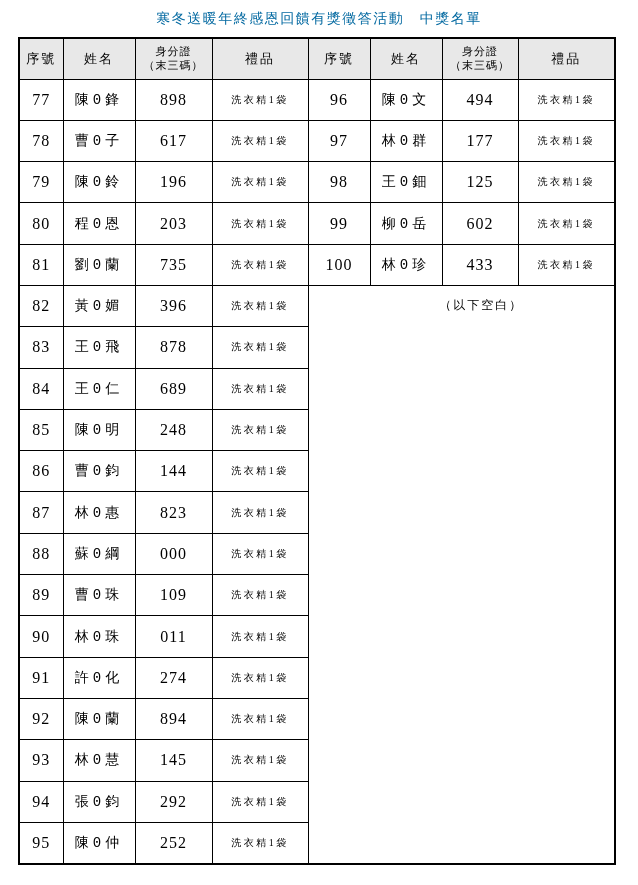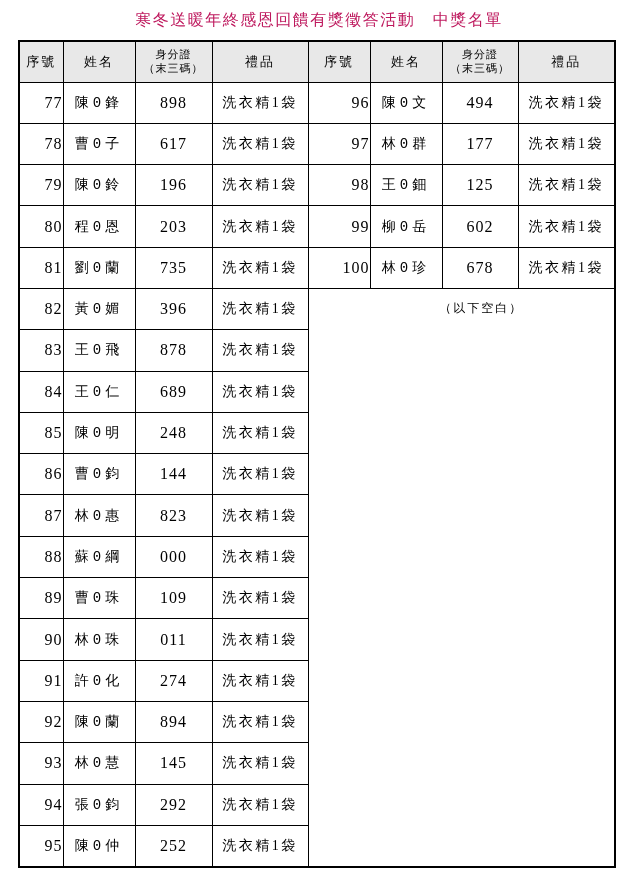--- a/index.html
+++ b/index.html
@@ -7,23 +7,23 @@
     width: 638px;
     height: 885px;
     background: #ffffff;
     font-family: "Liberation Serif", "DejaVu Serif", serif;
     color: #000000;
     overflow: hidden;
   }
   .page-title {
     margin-top: 10px;
     text-align: center;
-    font-size: 16px;
+    font-size: 14px;
     letter-spacing: 1.5px;
-    color: #be185d;
+    color: #0369a1;
     white-space: pre;
   }
   table.winners {
     border-collapse: collapse;
     table-layout: fixed;
     margin: 9px 0 8px 18px;
     width: 597px;
     border: 2px solid #000000;
   }
   th, td {
@@ -35,24 +35,24 @@
   thead tr { height: 41px; }
   tbody tr { height: 41.3px; }
   th {
     background: var(--header-bg, #e8e8e8);
     font-weight: normal;
     font-size: 13px;
     letter-spacing: 2px;
     line-height: 1.25;
   }
   th .id-line { display: block; letter-spacing: 1px; font-size: 11px; }
-  td.seq-cell { font-size: 16px; letter-spacing: 1px; text-align: right; }
+  td.seq-cell { font-size: 16px; letter-spacing: 1px; }
   td.name-cell { font-size: 14px; letter-spacing: 4px; font-family: Liberation Mono, monospace; }
   td.id-cell { font-size: 16px; letter-spacing: 1px; }
-  td.gift-cell { font-size: 14px; letter-spacing: 2.5px; font-family: Liberation Serif, serif; }
+  td.gift-cell { font-size: 10px; letter-spacing: 2.5px; font-family: Liberation Serif, serif; }
   td.blank-cell {
     vertical-align: top;
     padding-top: 11px;
     font-size: 12px;
     letter-spacing: 2px;
     padding-left: 40px;
   }
 </style>
 </head>
 <body>
@@ -129,21 +129,21 @@
         <td class="id-cell">602</td>
         <td class="gift-cell">洗衣精1袋</td>
       </tr>
       <tr>
         <td class="seq-cell">81</td>
         <td class="name-cell">劉0蘭</td>
         <td class="id-cell">735</td>
         <td class="gift-cell">洗衣精1袋</td>
         <td class="seq-cell">100</td>
         <td class="name-cell">林0珍</td>
-        <td class="id-cell">678</td>
+        <td class="id-cell">433</td>
         <td class="gift-cell">洗衣精1袋</td>
       </tr>
       <tr>
         <td class="seq-cell">82</td>
         <td class="name-cell">黃0媚</td>
         <td class="id-cell">396</td>
         <td class="gift-cell">洗衣精1袋</td>
         <td class="blank-cell" colspan="4" rowspan="14">（以下空白）</td>
       </tr>
       <tr>

